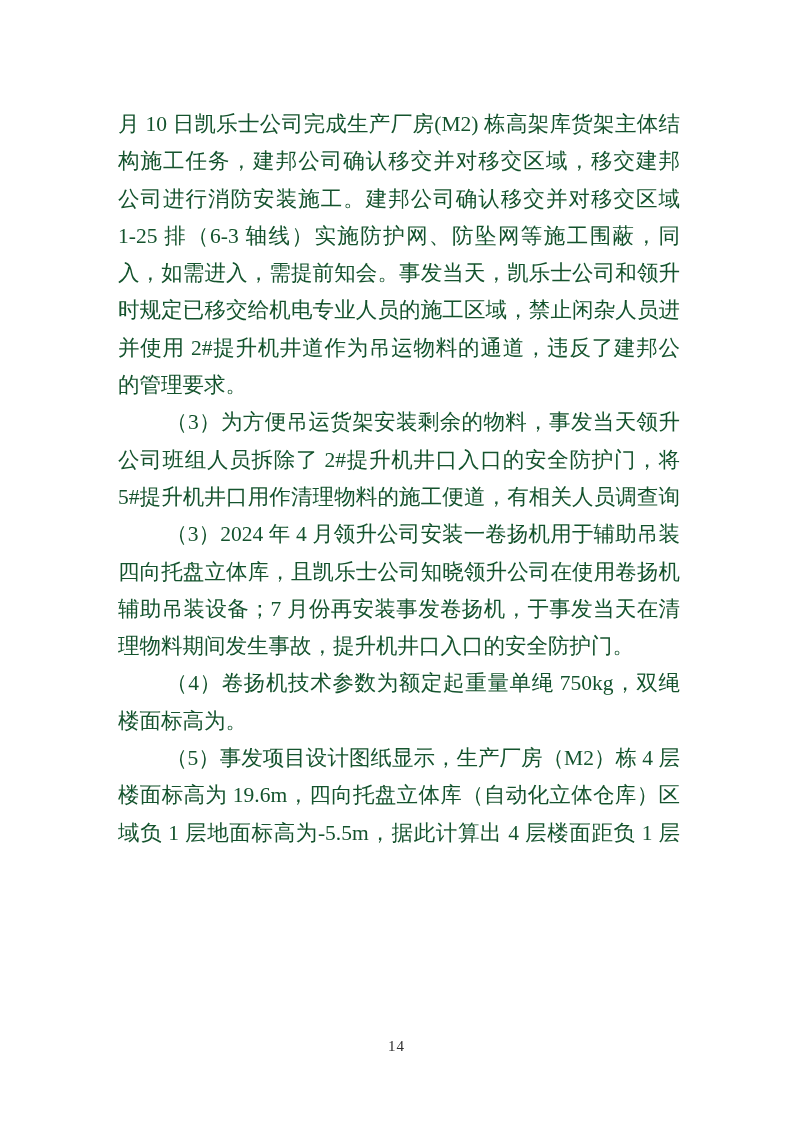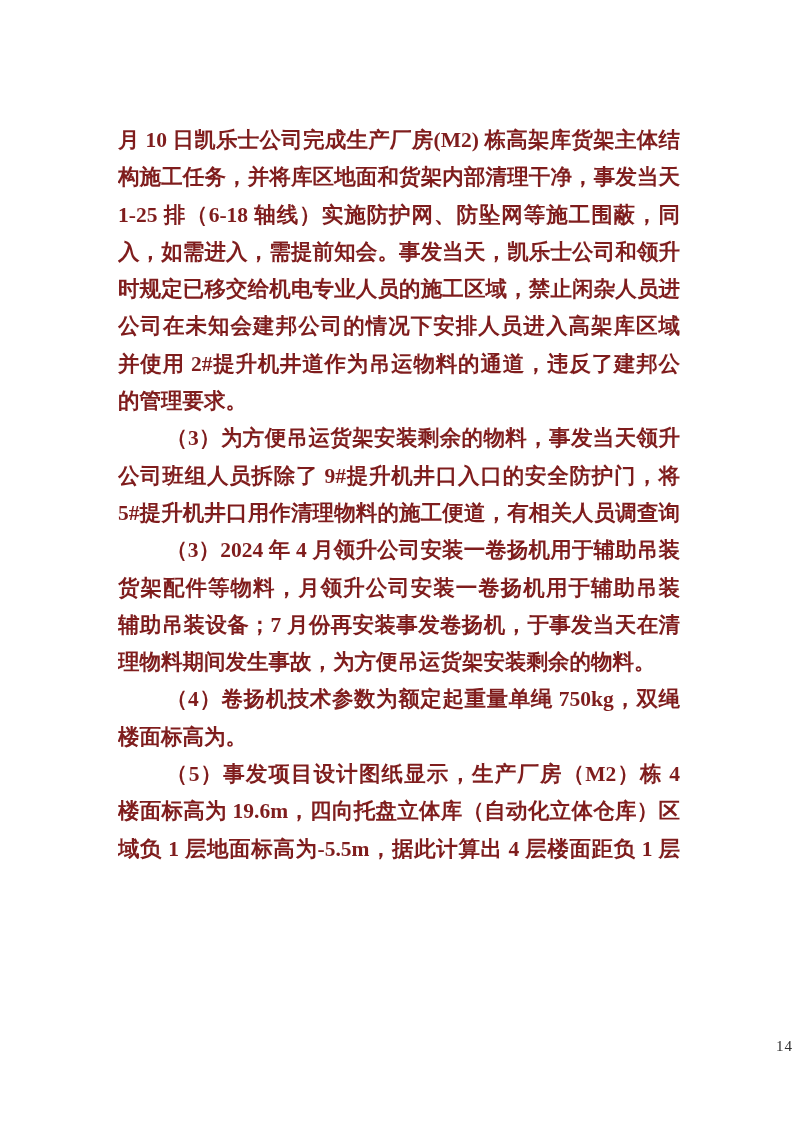--- a/index.html
+++ b/index.html
@@ -11,24 +11,23 @@
     position: relative;
     width: 793px;
     height: 1122px;
     background: #ffffff;
     overflow: hidden;
     font-family: "Liberation Serif", "DejaVu Serif", serif;
   }
   .text-block {
     position: absolute;
     left: 118px;
-    top: 122px;
+    top: 106px;
     width: 562px;
-    color: #7f1d1d;
-    font-weight: bold;
+    color: #14532d;
   }
   .line {
     font-size: 21.5px;
     height: 37.3px;
     line-height: 37.3px;
     text-align: justify;
     text-align-last: justify;
     text-justify: inter-character;
     overflow: hidden;
     white-space: normal;
@@ -38,46 +37,46 @@
     text-align-last: left;
   }
   .line.indent {
     padding-left: 48px;
   }
   .page-number {
     position: absolute;
     left: 0;
     top: 1038px;
     width: 100%;
-    text-align: right;
+    text-align: center;
     font-size: 15px;
     color: #2e2e2e;
     letter-spacing: 1px;
   }
 </style>
 </head>
 <body>
 
 <div class="page">
   <div class="text-block">
       <div class="line">月 10 日凯乐士公司完成生产厂房(M2) 栋高架库货架主体结</div>
-      <div class="line">构施工任务，并将库区地面和货架内部清理干净，事发当天</div>
-      <div class="line">1-25 排（6-18 轴线）实施防护网、防坠网等施工围蔽，同</div>
+      <div class="line">构施工任务，建邦公司确认移交并对移交区域，移交建邦</div>
+      <div class="line">公司进行消防安装施工。建邦公司确认移交并对移交区域</div>
+      <div class="line">1-25 排（6-3 轴线）实施防护网、防坠网等施工围蔽，同</div>
       <div class="line">入，如需进入，需提前知会。事发当天，凯乐士公司和领升</div>
       <div class="line">时规定已移交给机电专业人员的施工区域，禁止闲杂人员进</div>
-      <div class="line">公司在未知会建邦公司的情况下安排人员进入高架库区域</div>
       <div class="line">并使用 2#提升机井道作为吊运物料的通道，违反了建邦公司</div>
       <div class="line no-stretch">的管理要求。</div>
       <div class="line indent">（3）为方便吊运货架安装剩余的物料，事发当天领升</div>
-      <div class="line">公司班组人员拆除了 9#提升机井口入口的安全防护门，将</div>
+      <div class="line">公司班组人员拆除了 2#提升机井口入口的安全防护门，将</div>
       <div class="line">5#提升机井口用作清理物料的施工便道，有相关人员调查询</div>
       <div class="line indent">（3）2024 年 4 月领升公司安装一卷扬机用于辅助吊装</div>
-      <div class="line">货架配件等物料，月领升公司安装一卷扬机用于辅助吊装</div>
+      <div class="line">四向托盘立体库，且凯乐士公司知晓领升公司在使用卷扬机</div>
       <div class="line">辅助吊装设备；7 月份再安装事发卷扬机，于事发当天在清</div>
-      <div class="line no-stretch">理物料期间发生事故，为方便吊运货架安装剩余的物料。</div>
+      <div class="line no-stretch">理物料期间发生事故，提升机井口入口的安全防护门。</div>
       <div class="line indent">（4）卷扬机技术参数为额定起重量单绳 750kg，双绳</div>
       <div class="line no-stretch">楼面标高为。</div>
       <div class="line indent">（5）事发项目设计图纸显示，生产厂房（M2）栋 4 层</div>
       <div class="line">楼面标高为 19.6m，四向托盘立体库（自动化立体仓库）区</div>
       <div class="line">域负 1 层地面标高为-5.5m，据此计算出 4 层楼面距负 1 层</div>
     </div>
   <div class="page-number">14</div>
 </div>
 
 </body></html>

